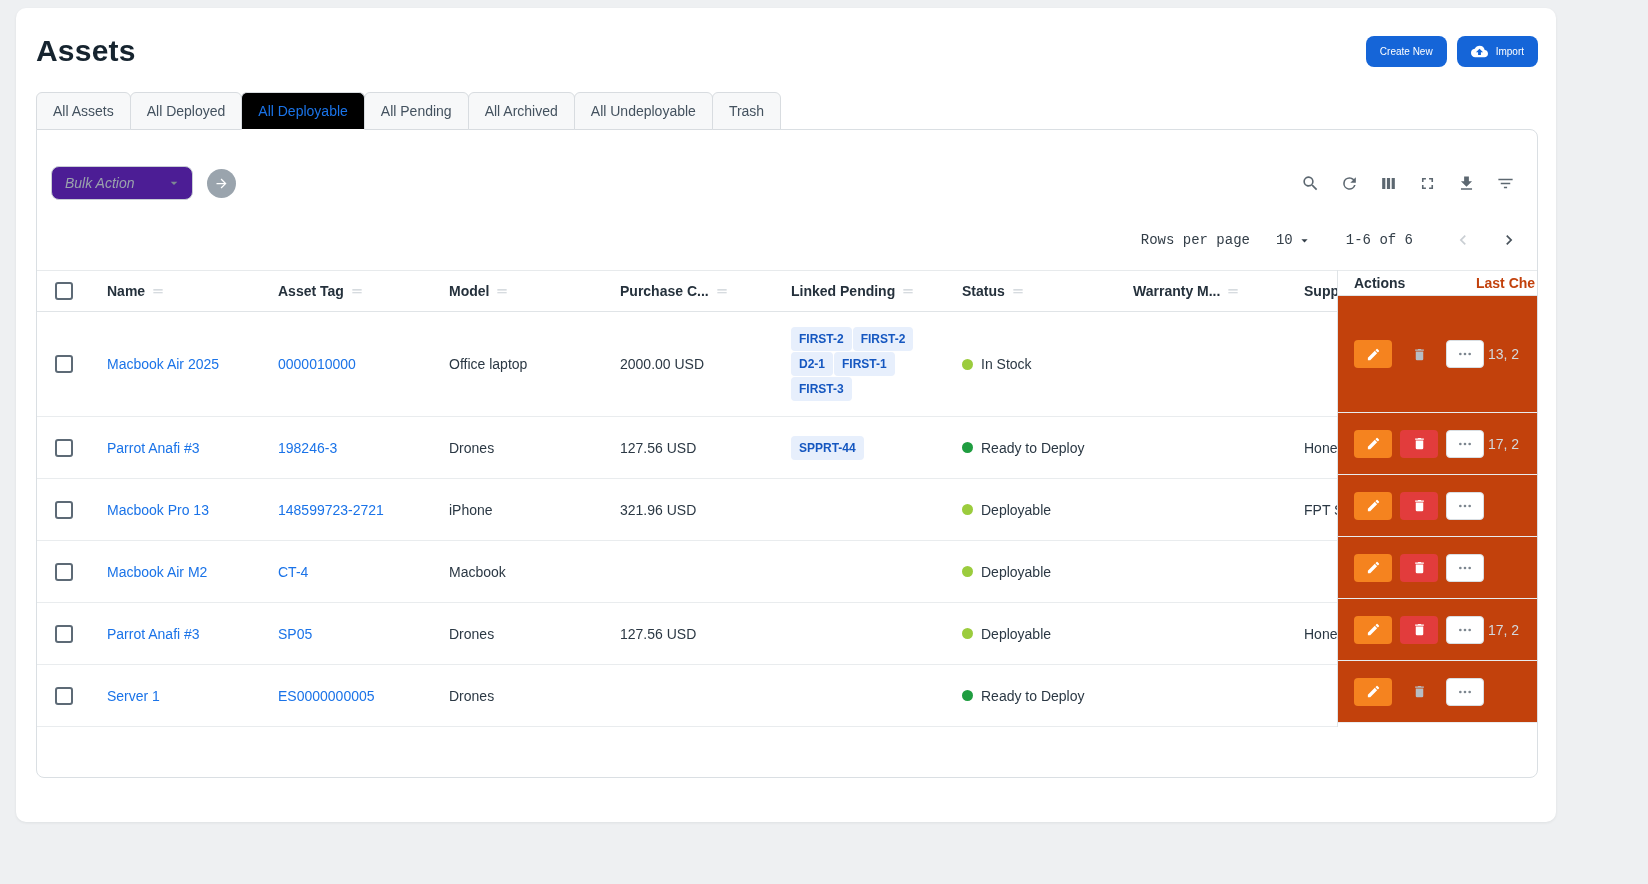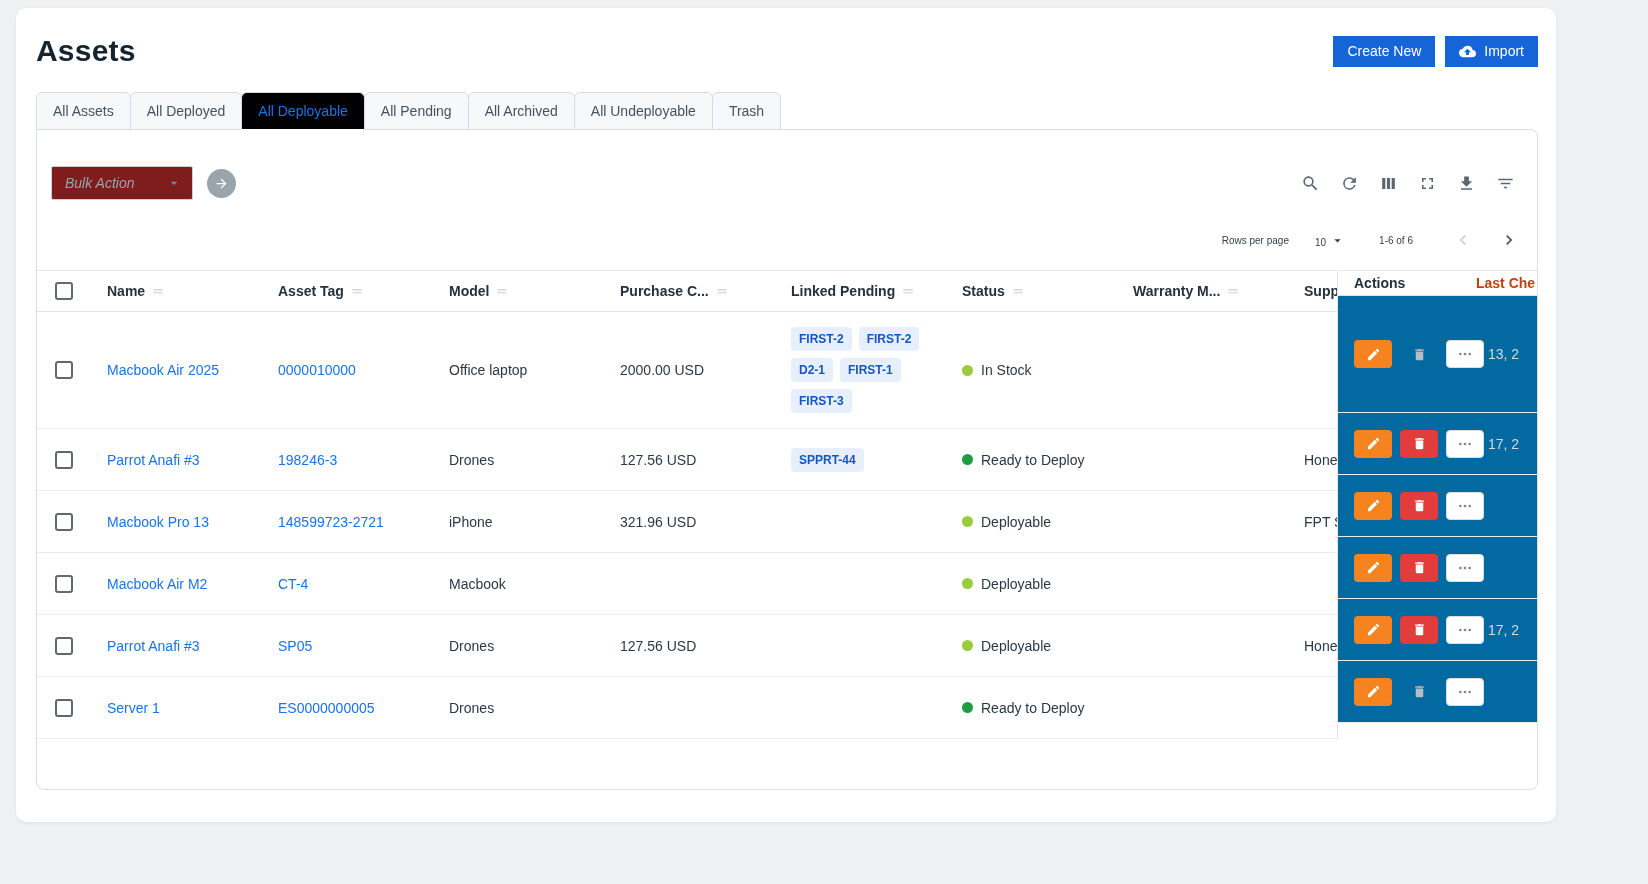--- a/index.html
+++ b/index.html
@@ -9,76 +9,76 @@
   svg { display:block; }
   .icon svg path, .abtn svg path, .handle svg path, .pg-btn svg path, .go-btn svg path, .icon-btn svg path { fill:currentColor; }
 
   .card { position:absolute; left:16px; top:8px; width:1540px; height:814px; background:#fff;
           border-radius:10px; box-shadow:0 1px 3px rgba(16,24,32,.07); padding:26px 18px 0 20px; }
 
   .card-top { display:flex; justify-content:space-between; align-items:center; margin-bottom:24px; }
   .title { font-size:30px; font-weight:700; color:#16242f; letter-spacing:.2px; }
   .top-buttons { display:flex; gap:10px; }
   .btn-primary { display:flex; align-items:center; gap:8px; height:31px; padding:0 14px; background:#1565d8;
-                 color:#fff; border:none; border-radius:0; font-size:14px; cursor:pointer; }
+                 color:#fff; border:none; border-radius:8px; font-size:10px; cursor:pointer; }
 
   .tabs { display:flex; position:relative; z-index:2; }
   .tab { padding:10px 16px; font-size:14px; color:#44525f; background:#f7f8f9; border:1px solid #d8dce0;
          border-radius:6px 6px 0 0; position:relative; cursor:pointer; white-space:nowrap; }
   .tab + .tab { margin-left:-1px; }
   .tab.active { background:#000000; color:#1a73e8; font-weight:400; border-bottom-color:#fff; z-index:3; }
 
   .panel { border:1px solid #dadfe3; border-radius:0 8px 8px 8px; margin-top:-1px; background:#fff; padding-bottom:50px; }
 
   .toolbar { display:flex; justify-content:space-between; align-items:center; padding:36px 14px 0 14px; }
   .toolbar-left { display:flex; align-items:center; }
-  .bulk-select { width:142px; height:34px; border:1px solid #c9cfd5; border-radius:2px; background:#7f1d1d;
+  .bulk-select { width:142px; height:34px; border:1px solid #c9cfd5; border-radius:8px; background:#4c1d95;
                  display:flex; align-items:center; justify-content:space-between; padding:0 10px 0 13px; cursor:pointer; color:#7d8893; }
   .bulk-ph { font-style:italic; font-size:14px; color:#9aa3ac; }
   .go-btn { width:29px; height:29px; border-radius:50%; background:#9aa4ad; border:none; margin-left:14px;
             display:flex; align-items:center; justify-content:center; color:#fff; cursor:pointer; }
   .toolbar-right { display:flex; align-items:center; gap:20px; padding-right:8px; }
   .icon-btn { background:none; border:none; padding:0; color:#5c6770; cursor:pointer; display:flex; }
 
   .pagination { display:flex; justify-content:flex-end; align-items:center; gap:26px; padding:30px 18px 14px 0;
-                font-size:10px; color:#333e48; }
+                font-size:14px; color:#333e48;font-family:Liberation Mono, monospace; }
   .rpp { display:flex; align-items:flex-end; gap:4px; cursor:pointer; color:#333e48; }
   .pg-range { margin-left:8px; margin-right:14px; }
   .pg-btn { background:none; border:none; display:flex; padding:0; cursor:pointer; }
   .pg-btn.prev { color:#c9ced3; }
   .pg-btn.next { color:#49535c; }
 
   .table-wrap { position:relative; margin-top:6px; overflow:hidden; }
   .thead, .trow { display:grid; grid-template-columns:54px repeat(8, 171px) 160px; width:1582px; }
   .thead { border-top:1px solid #e7eaec; border-bottom:1px solid #e0e4e7; height:42px; }
   .th { display:flex; align-items:center; padding:0 10px 0 16px;
         font-size:14px; font-weight:700; color:#25313c; overflow:hidden; }
   .th-select { justify-content:center; padding:0; }
   .th-label { white-space:nowrap; overflow:hidden; }
   .handle { color:#c9cfd5; display:flex; flex:none; margin-left:6px; cursor:col-resize; }
 
   .trow { border-bottom:1px solid #e9ecee; min-height:62px; }
   .cell { display:flex; align-items:center; padding:8px 16px; font-size:14px; color:#2b3844;
           white-space:nowrap; overflow:hidden; }
   .c-select { justify-content:center; padding:8px 0; }
-  .c-badges { flex-wrap:wrap; gap:7px; align-content:center; white-space:normal; padding-top:15px; padding-bottom:15px; }
+  .c-badges { flex-wrap:wrap; gap:1px; align-content:center; white-space:normal; padding-top:15px; padding-bottom:15px; }
   .link { color:#1a73e8; text-decoration:none; cursor:pointer; }
   .badge { background:#e7effc; color:#1557c0; font-weight:700; font-size:12px; padding:6px 8px; border-radius:4px;
            line-height:1; cursor:pointer; }
   .dot { width:11px; height:11px; border-radius:50%; margin-right:8px; flex:none; }
   .checkbox { width:18px; height:18px; border:2px solid #5d6a76; border-radius:3px; background:#fff;
               display:inline-block; cursor:pointer; }
 
   .actions-col { position:absolute; top:0; right:0; bottom:0; width:200px; background:#fff;
                  border-left:1px solid #e0e4e7; overflow:hidden; }
   .actions-head { height:26px; border-top:1px solid #e7eaec; border-bottom:1px solid #e0e4e7; display:flex;
                   align-items:center; padding-left:16px; font-weight:700; font-size:14px; color:#25313c; position:relative; }
   .faint-h { position:absolute; left:138px; top:50%; transform:translateY(-50%); color:#c2410c; font-weight:700; white-space:nowrap; }
   .arow { display:flex; align-items:center; gap:8px; padding-left:16px; border-bottom:1px solid #e9ecee;
-          position:relative; background:#0369a1; }
+          position:relative; background:#c2410c; }
   .faint-date { position:absolute; left:150px; top:50%; transform:translateY(-50%); color:#d3d9de; font-size:14px; white-space:nowrap; }
   .abtn { width:38px; height:28px; border-radius:4px; border:none; display:flex; align-items:center;
           justify-content:center; cursor:pointer; flex:none; padding:0; }
   .abtn.edit { background:#f5831f; color:#fff; }
   .abtn.trash { background:#e23c3c; color:#fff; }
   .abtn.trash.disabled { background:transparent; color:#b6bdc4; }
   .abtn.more { background:#fff; border:1px solid #d9dee2; color:#7b858e; }
 </style>
 </head>
 <body>

